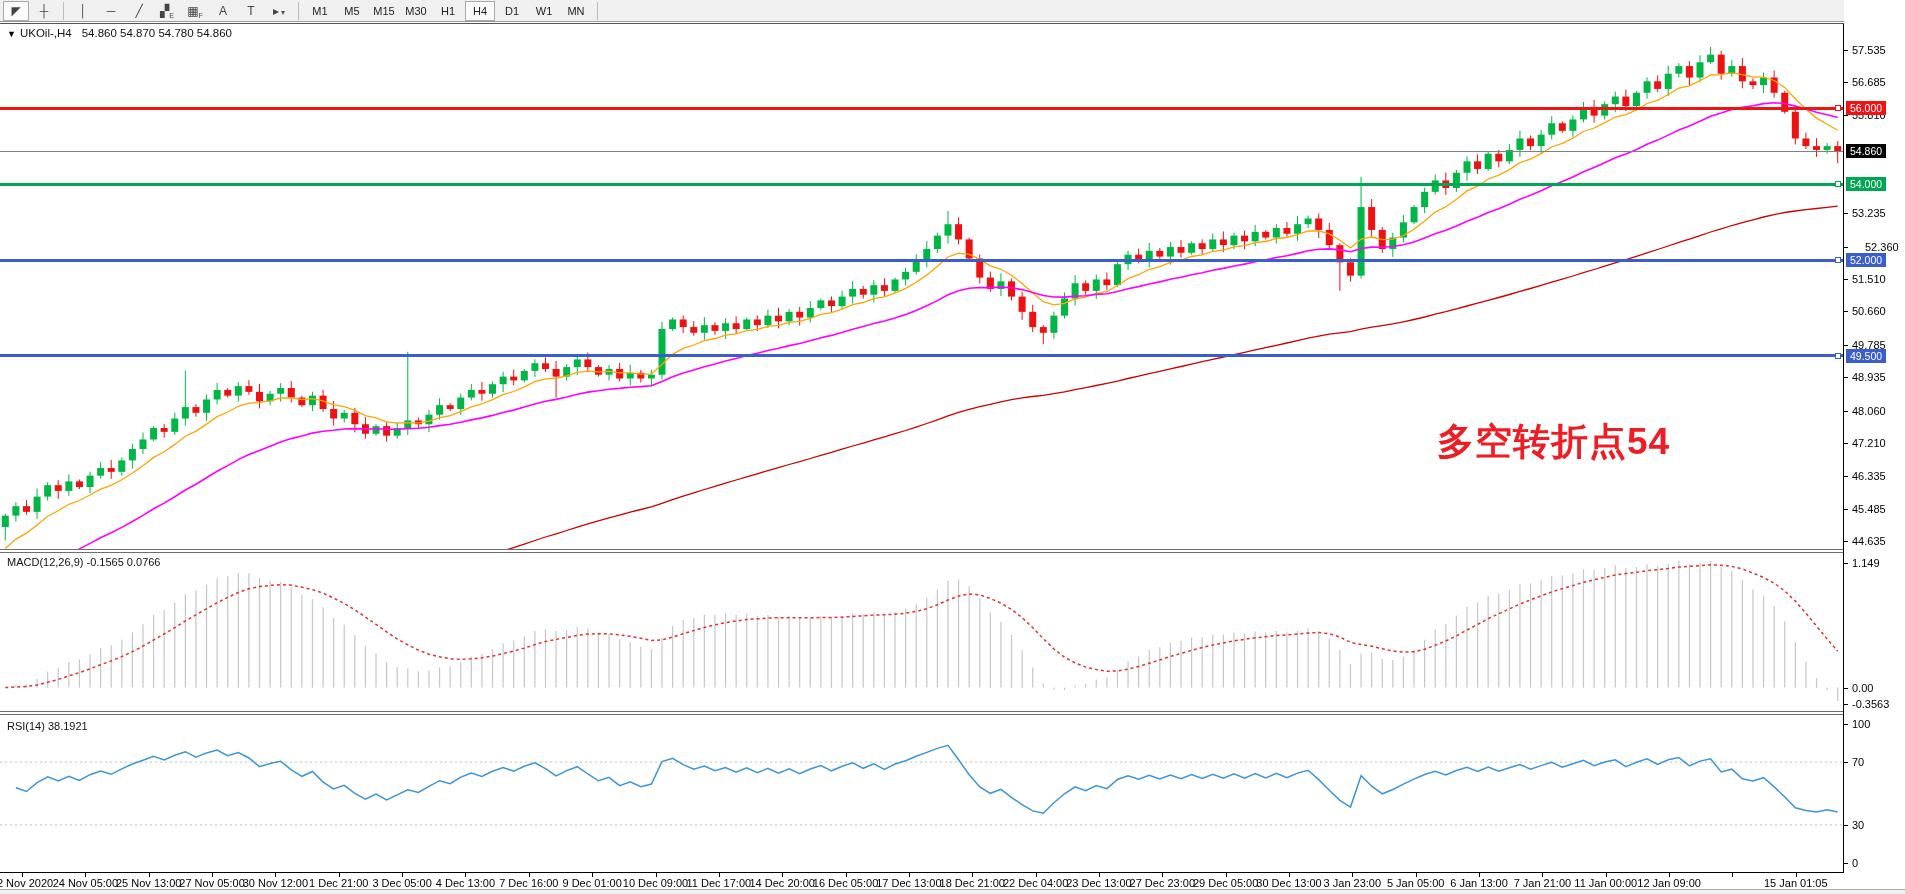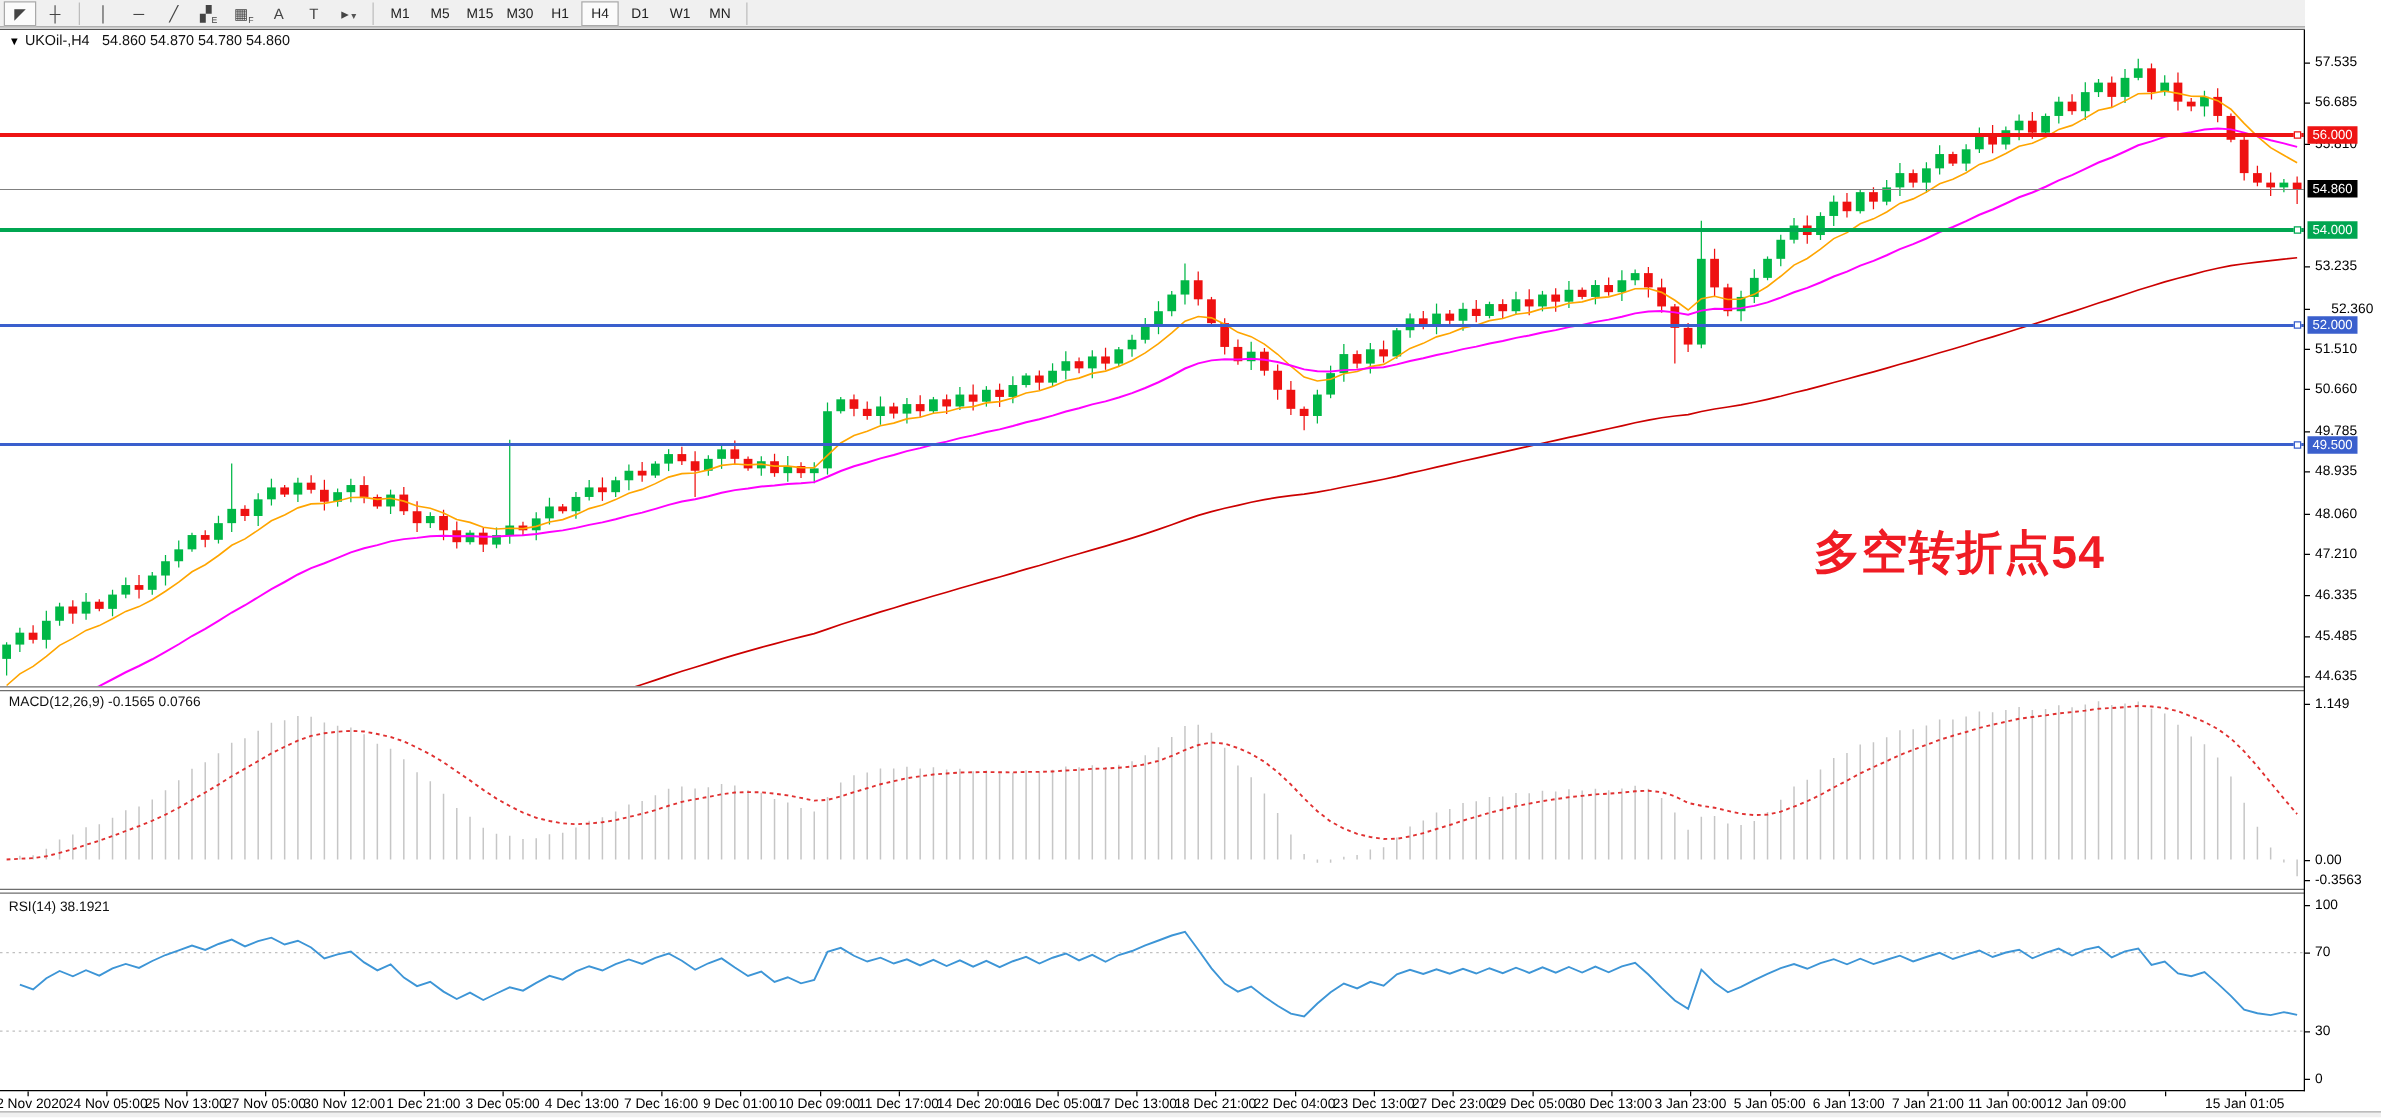--- a/index.html
+++ b/index.html
@@ -26,21 +26,21 @@
   #rsi-bottom-border{position:absolute;left:0;top:872px;width:1905px;height:1px;background:#000;}
   #resize-strip{position:absolute;left:0;top:889px;width:1905px;height:5px;background:#f0f0f0;border-top:1px solid #ababab;box-sizing:border-box;}
   svg{position:absolute;left:0;}
   
   #main-header{position:absolute;left:7px;top:27px;font-size:11.5px;color:#111;white-space:nowrap;}
   #main-header .arr{font-size:9px;margin-right:4px;color:#000;}
   #main-header .sym{margin-right:10px;margin-top:11px;}
   .ind-label{position:absolute;left:7px;font-size:11px;color:#111;white-space:nowrap;}
   #macd-label{top:556px;} #rsi-label{top:720px;}
   #annotation{position:absolute;left:1437px;top:417px;font-size:37px;font-weight:bold;
-              color:#f01c24;letter-spacing:1px;white-space:nowrap;margin-left:14px;}
+              color:#f01c24;letter-spacing:1px;white-space:nowrap;}
   
   #price-axis{position:absolute;left:1844px;top:0;width:61px;height:889px;background:#fff;}
   .tick-lbl{position:absolute;left:8px;font-size:11px;color:#000;white-space:nowrap;}
   .tick-dash{position:absolute;left:0;width:4px;height:1px;background:#000;}
   .badge{position:absolute;left:2px;height:14px;line-height:14px;font-size:10.5px;color:#fff;
          padding:0 4px;white-space:nowrap;}
   .sq-marker{position:absolute;width:6px;height:6px;background:#fff;box-sizing:border-box;}
   #time-axis{position:absolute;left:0;top:873px;width:1905px;height:16px;overflow:hidden;}
   .t-tick{position:absolute;top:0;width:1px;height:4px;background:#000;}
   .t-lbl{position:absolute;top:4px;font-size:11px;color:#000;transform:translateX(-50%);white-space:nowrap;}

